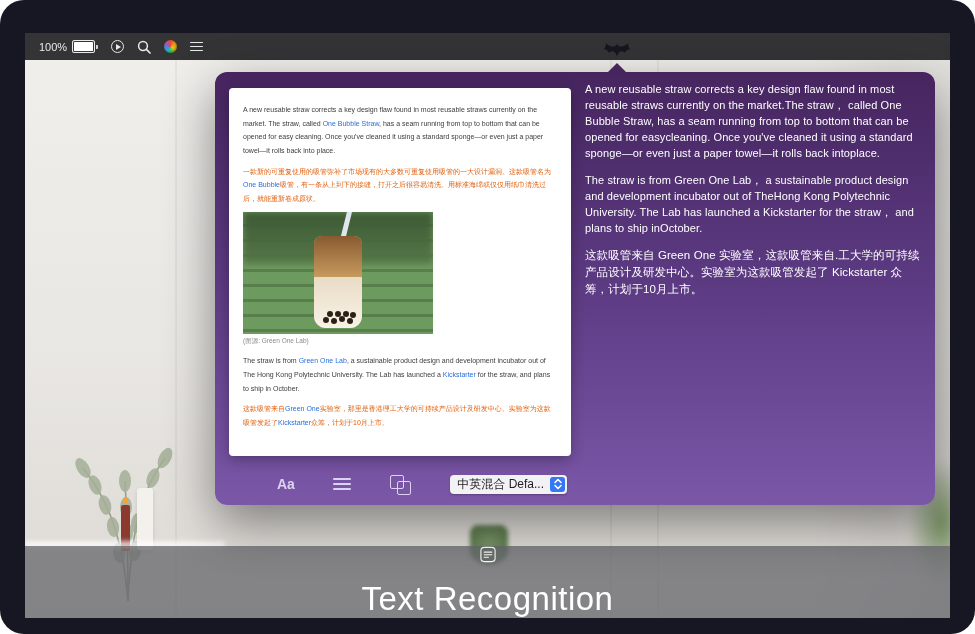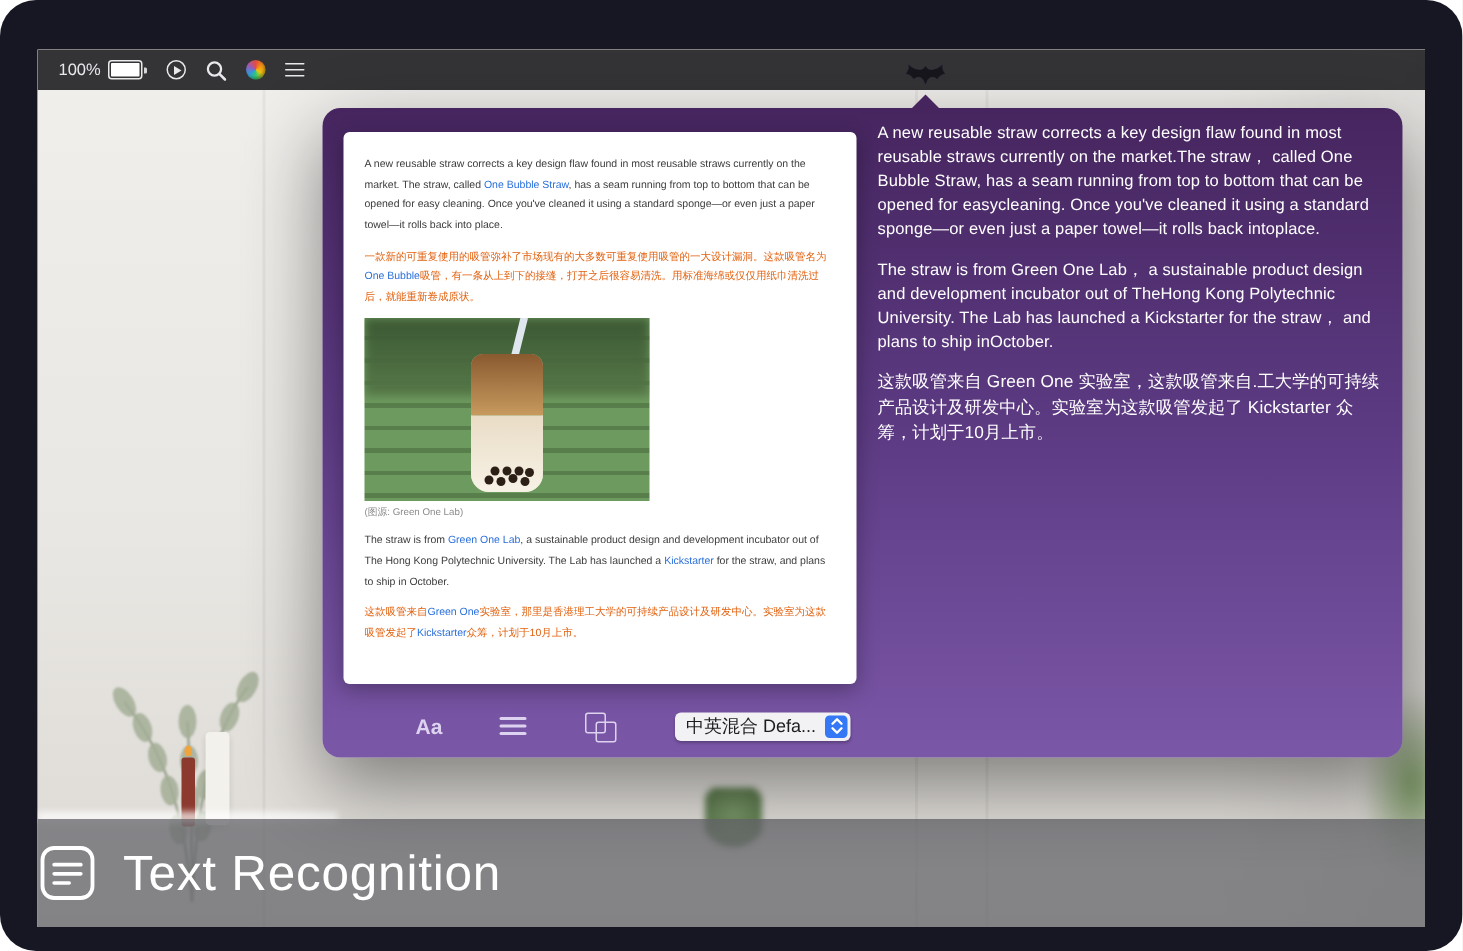--- a/index.html
+++ b/index.html
@@ -93,21 +93,21 @@
   .tool-dup { position:relative; width:22px; height:19px; cursor:pointer; }
   .tool-dup::before { content:''; position:absolute; left:0; top:0; width:12px; height:12px; border:1.6px solid #ddd3f0; border-radius:2px; }
   .tool-dup::after { content:''; position:absolute; left:7px; top:6px; width:12px; height:12px; border:1.6px solid #ddd3f0; border-radius:2px; background:rgba(123,87,168,0.0); }
   .lang-select { display:flex; align-items:center; height:19px; background:#f2f2f4; border-radius:4px;
     padding:0 2px 0 7px; font-size:12px; color:#1d1d1f; cursor:pointer; box-shadow:0 1px 2px rgba(0,0,0,0.25); }
   .lang-caret { width:15px; height:15px; background:#3478f6; border-radius:3px; margin-left:6px; display:flex; align-items:center; justify-content:center; }
 
   
   .band { position:absolute; left:0; right:0; top:513px; height:72px; z-index:5;
     background:rgba(106,106,111,0.78);
-    display:flex; align-items:center; gap:17px; }
+    display:flex; align-items:center; gap:17px;flex-direction:column; }
   .band-title { font-size:33px; color:#ffffff; font-weight:400; letter-spacing:0.5px; }
 </style>
 </head>
 <body>
 
 <div class="frame">
   <div class="screen">
 
     <div class="wallpaper">
       <div class="wall-shade"></div>

